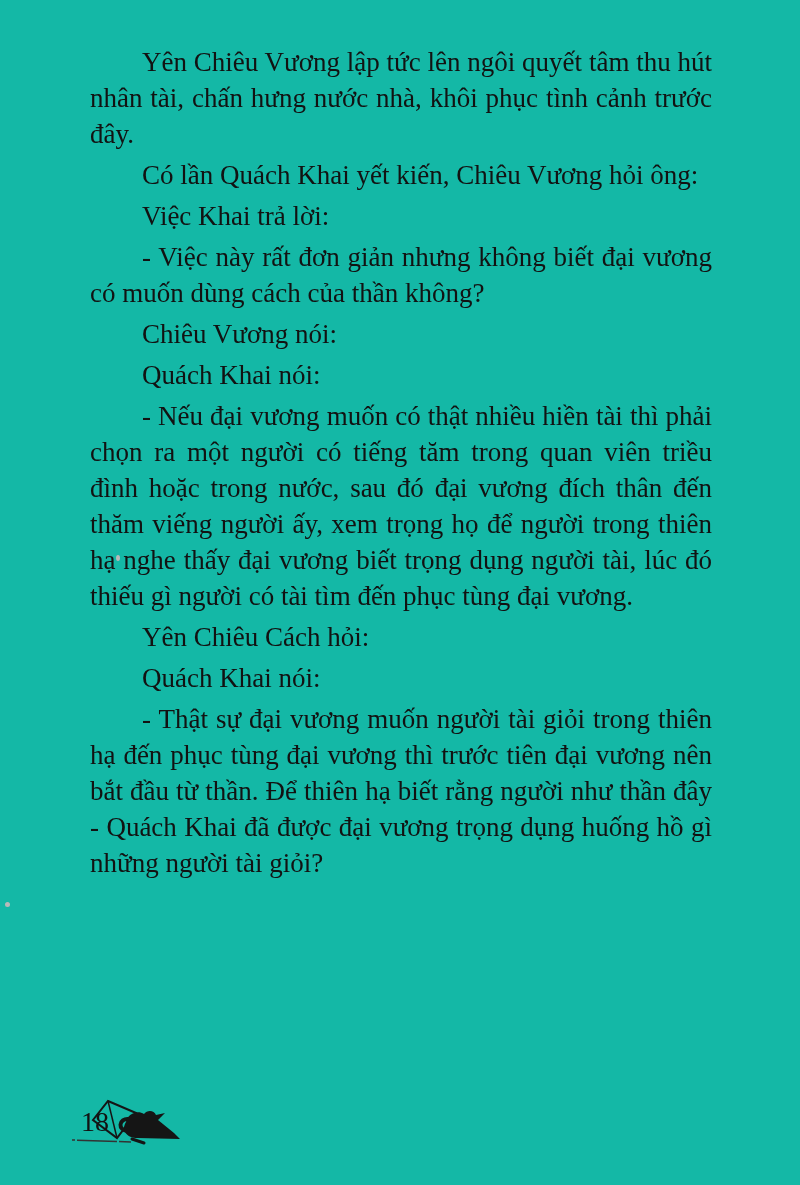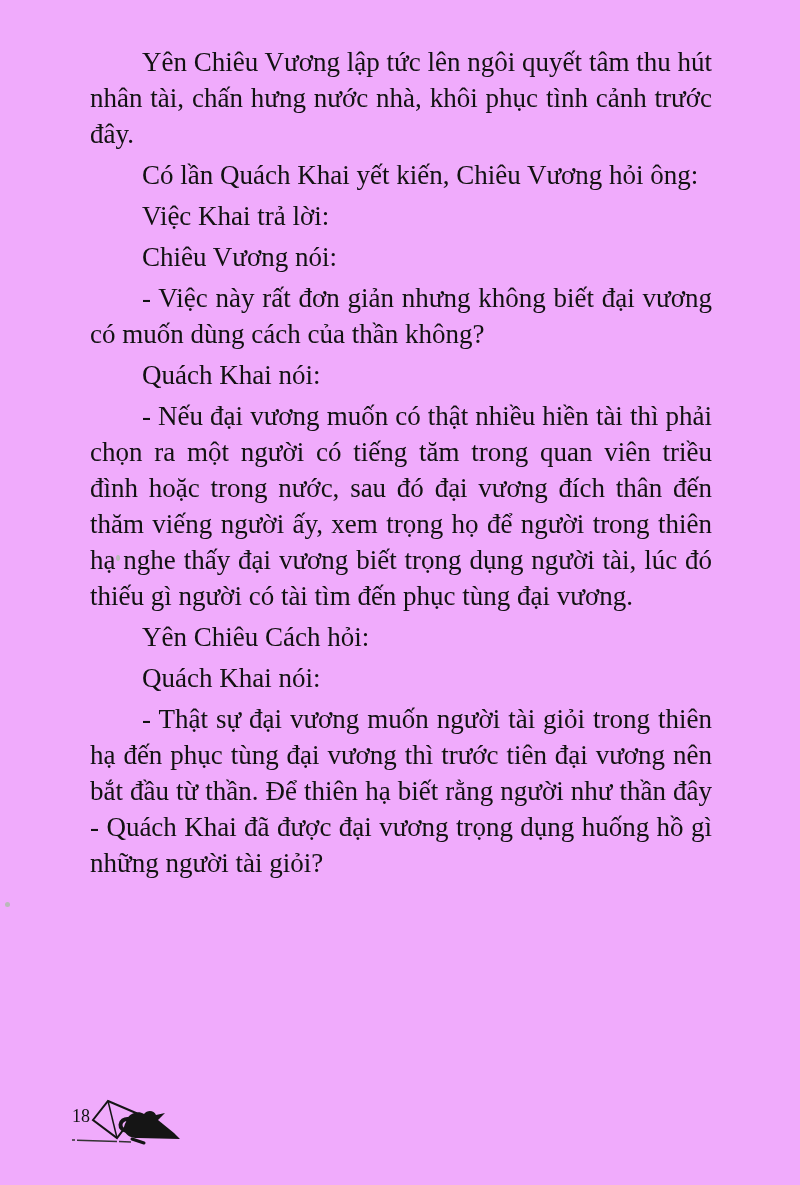--- a/index.html
+++ b/index.html
@@ -10,21 +10,21 @@
     width: 800px;
     height: 1185px;
     position: relative;
     overflow: hidden;
     background: #fefefe;
     font-family: "Liberation Serif", "DejaVu Serif", serif;
   }
   .page {
     position: absolute;
     inset: 0;
-    background: #f0abfc;
+    background: #14b8a6;
   }
   .text-block {
     position: absolute;
     left: 90px;
     top: 44px;
     width: 622px;
     color: #121212;
     font-size: 27px;
     line-height: 36px;
     text-align: justify;
@@ -35,23 +35,23 @@
   }
   .footer {
     position: absolute;
     left: 68px;
     top: 1098px;
     width: 130px;
     height: 50px;
   }
   .page-number {
     position: absolute;
-    left: 4px;
+    left: 13px;
     top: 8px;
-    font-size: 18px;
+    font-size: 28px;
     color: #121212;
     z-index: 2;
   }
   .footer svg {
     position: absolute;
     left: 0;
     top: 0;
     z-index: 1;
   }
   .speck {
@@ -64,22 +64,22 @@
 </style>
 </head>
 <body>
 
 <div class="page">
 
   <div class="text-block">
     <p>Yên Chiêu Vương lập tức lên ngôi quyết tâm thu hút nhân tài, chấn hưng nước nhà, khôi phục tình cảnh trước đây.</p>
     <p>Có lần Quách Khai yết kiến, Chiêu Vương hỏi ông:</p>
     <p>Việc Khai trả lời:</p>
+    <p>- Việc này rất đơn giản nhưng không biết đại vương có muốn dùng cách của thần không?</p>
     <p>Chiêu Vương nói:</p>
-    <p>- Việc này rất đơn giản nhưng không biết đại vương có muốn dùng cách của thần không?</p>
     <p>Quách Khai nói:</p>
     <p>- Nếu đại vương muốn có thật nhiều hiền tài thì phải chọn ra một người có tiếng tăm trong quan viên triều đình hoặc trong nước, sau đó đại vương đích thân đến thăm viếng người ấy, xem trọng họ để người trong thiên hạ nghe thấy đại vương biết trọng dụng người tài, lúc đó thiếu gì người có tài tìm đến phục tùng đại vương.</p>
     <p>Yên Chiêu Cách hỏi:</p>
     <p>Quách Khai nói:</p>
     <p>- Thật sự đại vương muốn người tài giỏi trong thiên hạ đến phục tùng đại vương thì trước tiên đại vương nên bắt đầu từ thần. Để thiên hạ biết rằng người như thần đây - Quách Khai đã được đại vương trọng dụng huống hồ gì những người tài giỏi?</p>
   </div>
 
   <div class="speck speck-a"></div>
   <div class="speck speck-b"></div>
 

